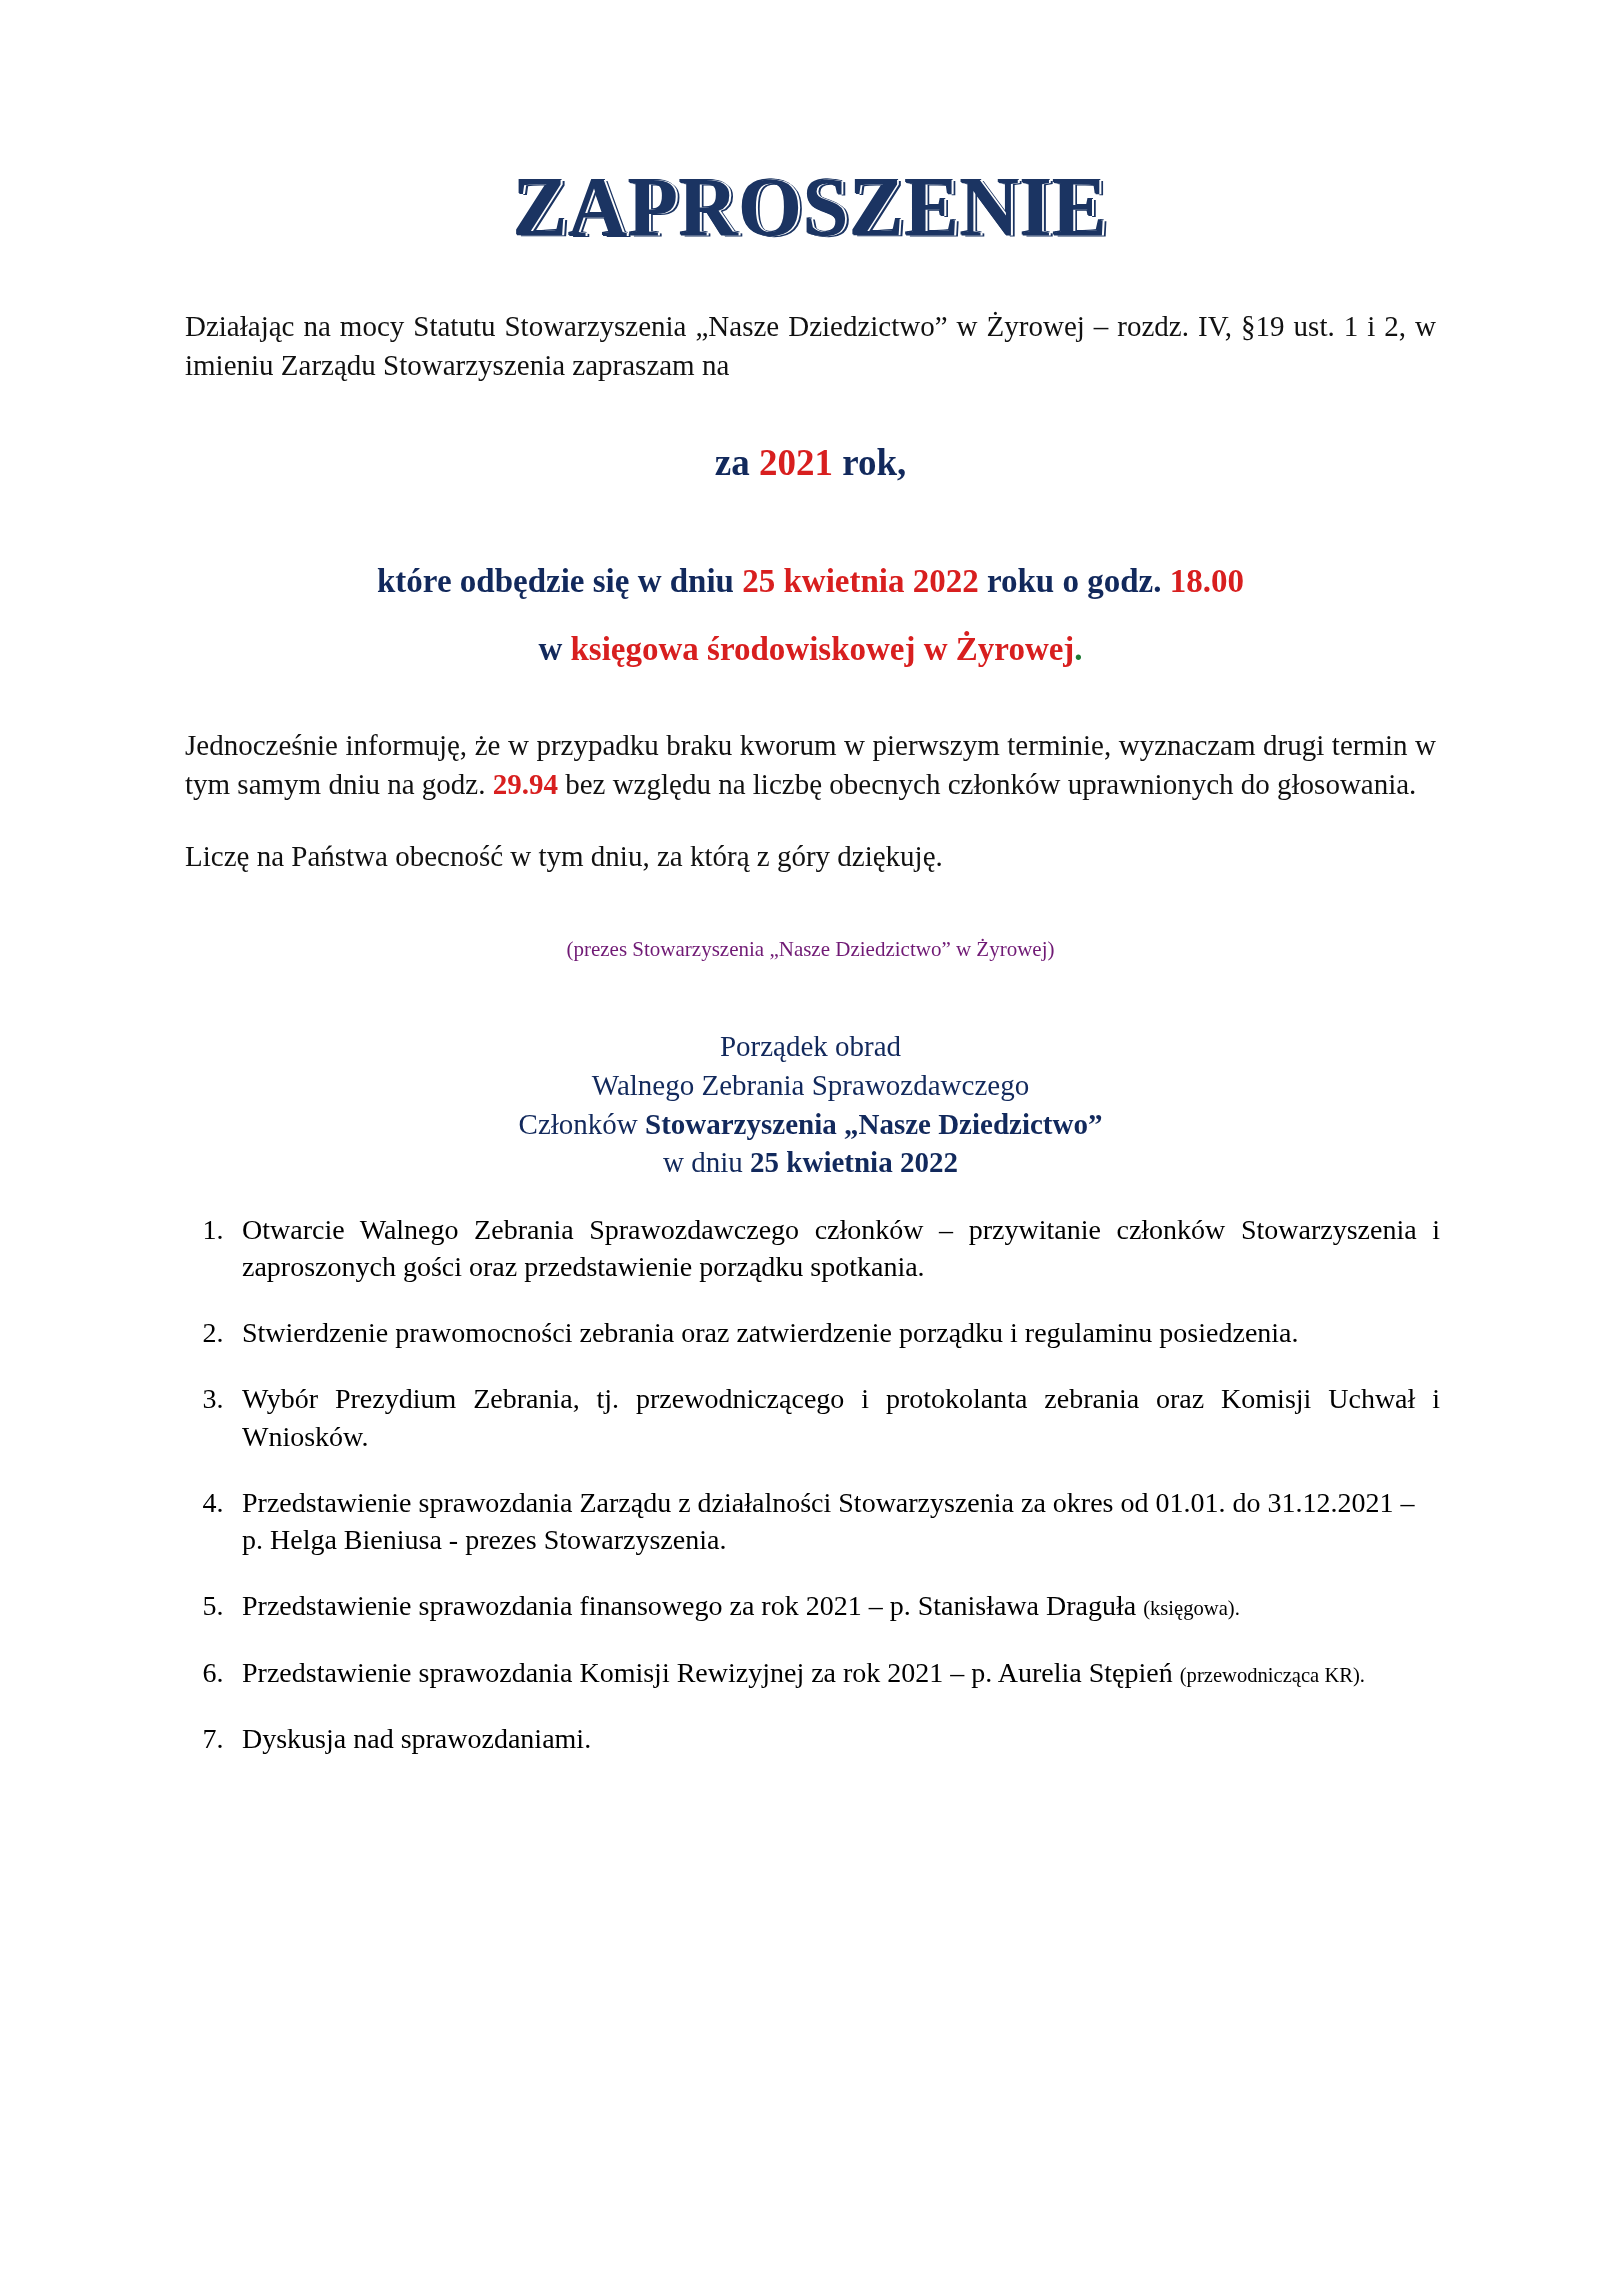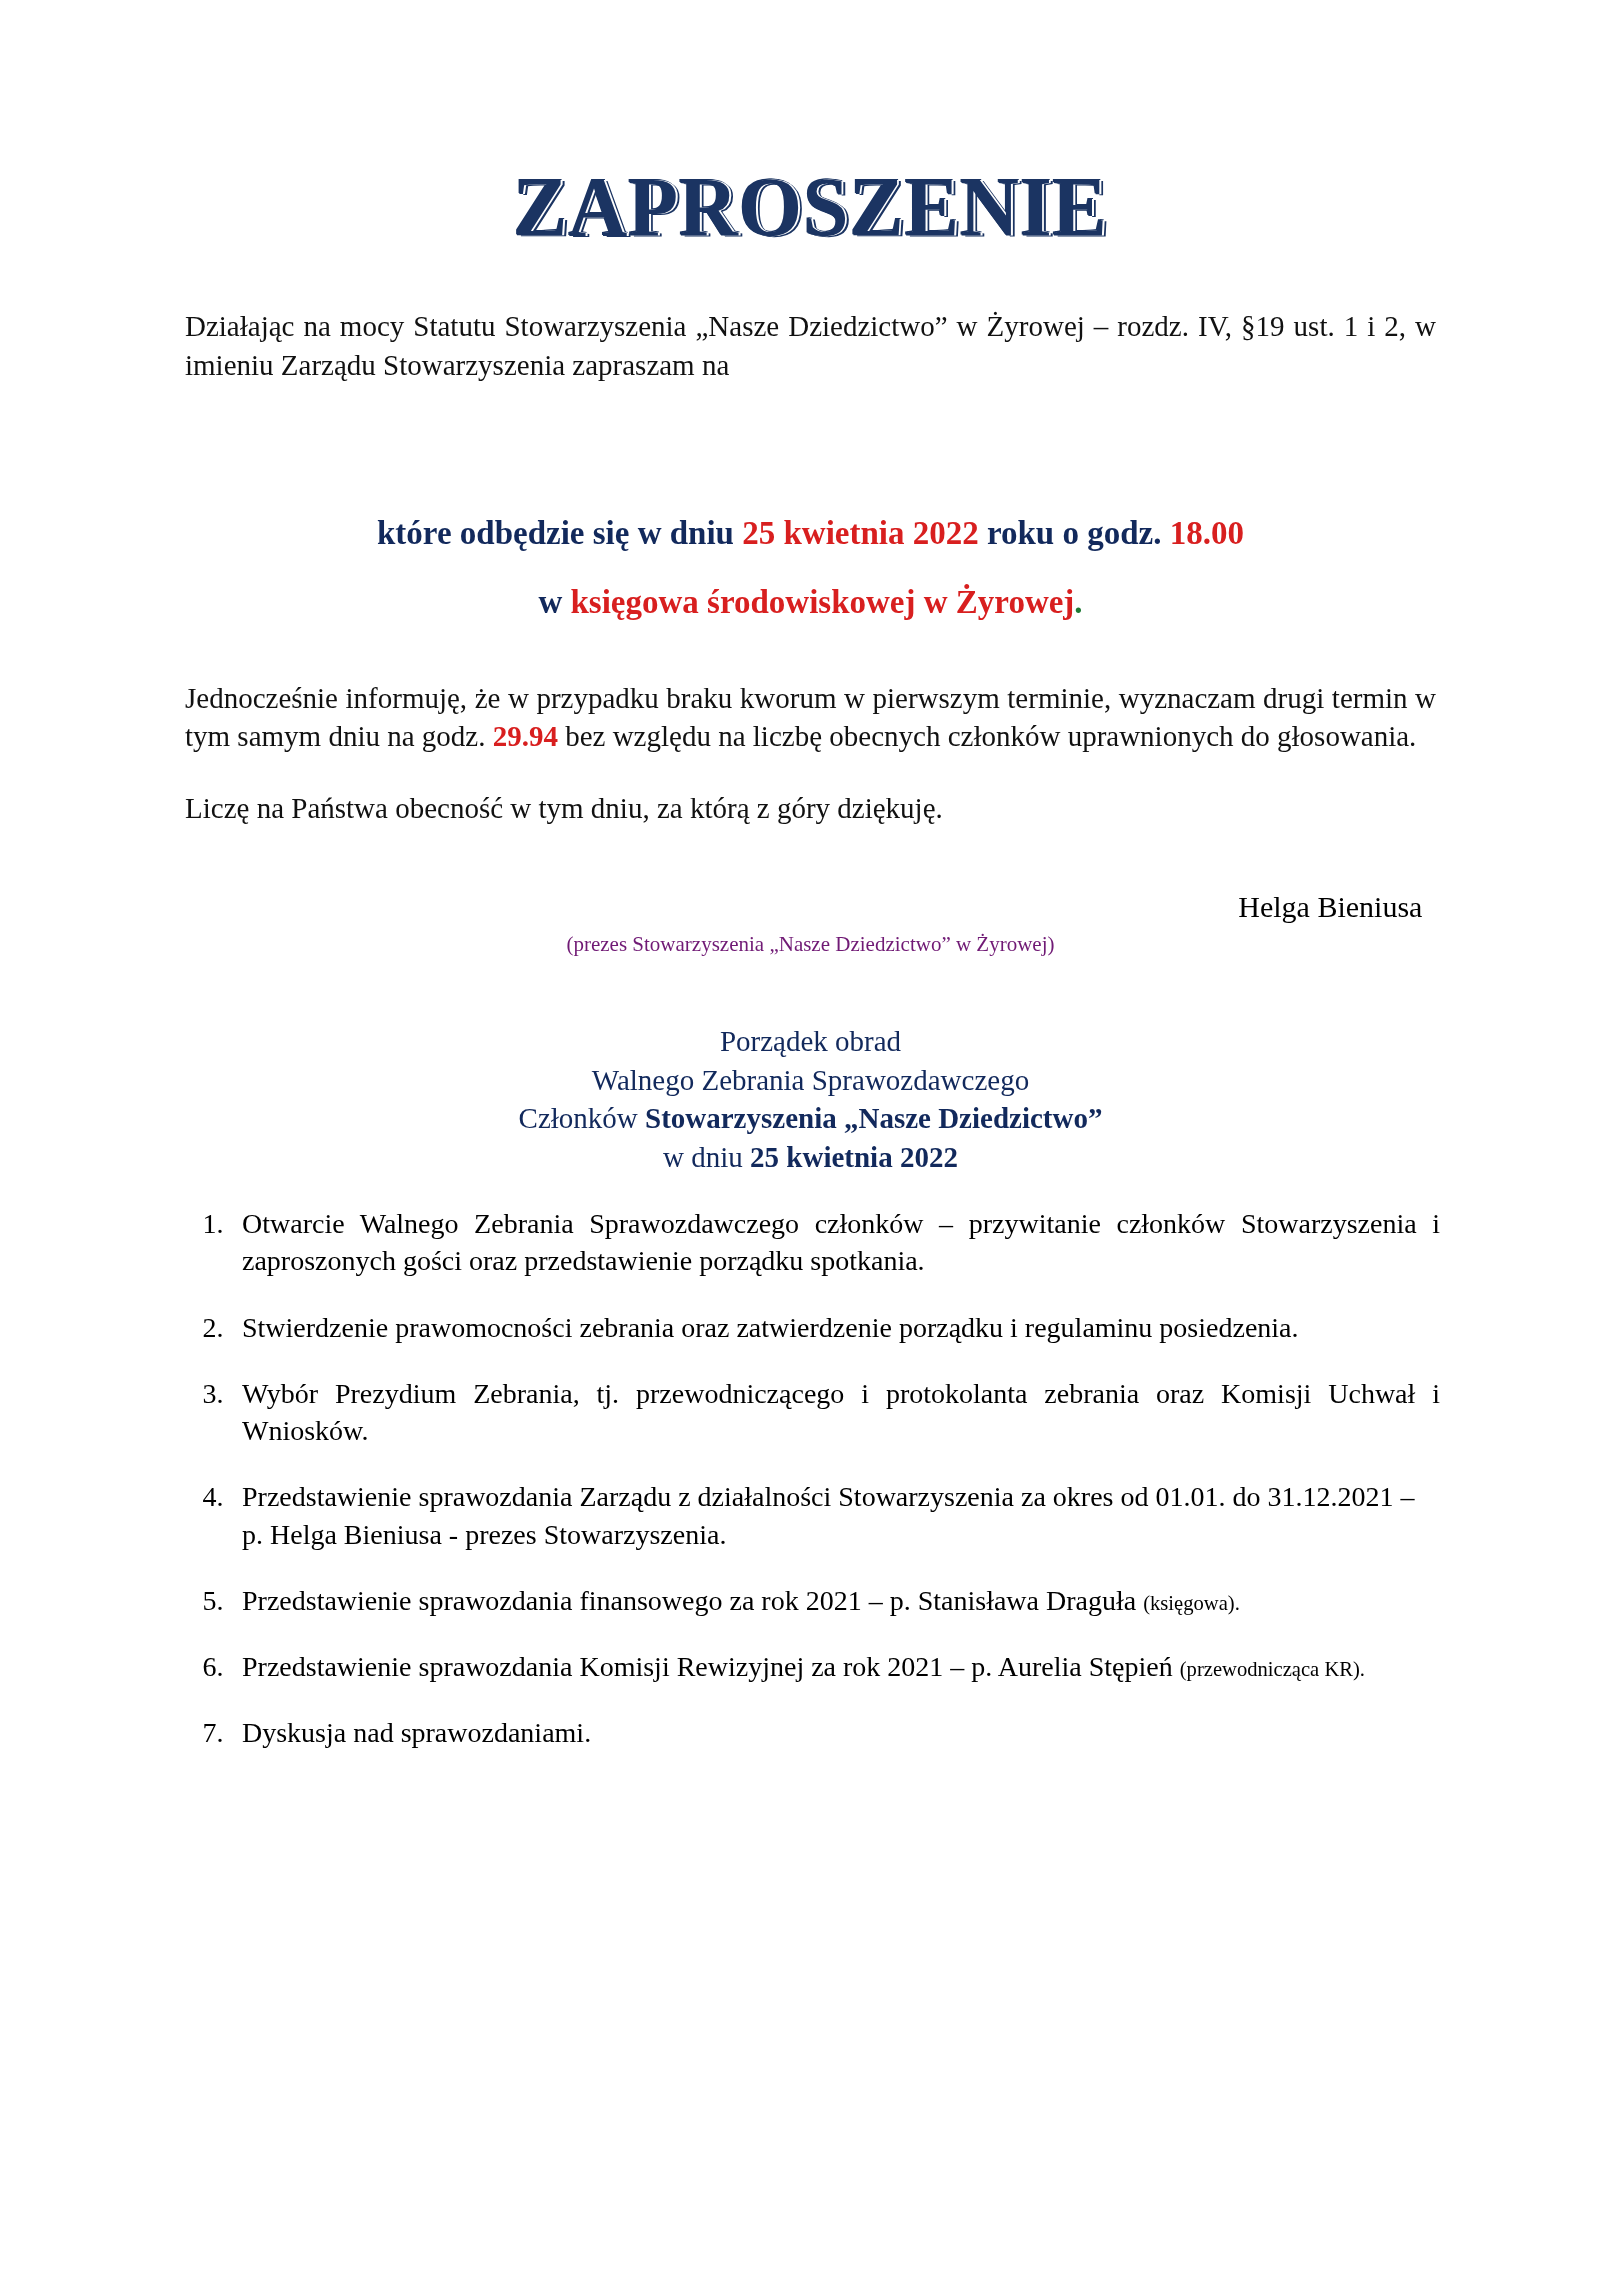--- a/index.html
+++ b/index.html
@@ -155,20 +155,23 @@
 
 <div class="page">
 
   <h1 class="doc-title">ZAPROSZENIE</h1>
 
   <p class="para lead">Działając na mocy Statutu Stowarzyszenia „Nasze Dziedzictwo” w Żyrowej – rozdz. IV, §19 ust. 1 i 2,  w imieniu Zarządu Stowarzyszenia zapraszam na</p>
 
   <div class="spacer-md"></div>
 
 
+  <div class="headline year-line">
+    <span>za </span><span class="red">2021</span><span> rok,</span>
+  </div>
 
   <div class="spacer-lg"></div>
 
   <div class="headline date-line">
     <span>które odbędzie się w dniu </span><span class="red">25 kwietnia 2022</span><span> roku o godz. </span><span class="red">18.00</span>
   </div>
 
   <div class="spacer-sm"></div>
 
   <div class="headline place-line">
@@ -179,21 +182,20 @@
 
   <p class="para">
     <span>Jednocześnie informuję, że w przypadku braku kworum w pierwszym terminie, wyznaczam drugi termin w tym samym dniu na godz. </span><b class="red">29.94</b><span> bez względu na liczbę obecnych członków uprawnionych do głosowania.</span>
   </p>
 
   <div class="spacer-sm"></div>
 
   <p class="para">Liczę na Państwa obecność w tym dniu, za którą z góry dziękuję.</p>
 
   <div class="sign-wrap">
-    <div class="sign-name">Helga Bieniusa</div>
     <div class="sign-role">(prezes Stowarzyszenia „Nasze Dziedzictwo” w Żyrowej)</div>
   </div>
 
   <div class="agenda-head">
     <div>Porządek obrad</div>
     <div>Walnego Zebrania Sprawozdawczego</div>
     <div>
       <span>Członków </span><b>Stowarzyszenia „Nasze Dziedzictwo”</b>
     </div>
     <div>

